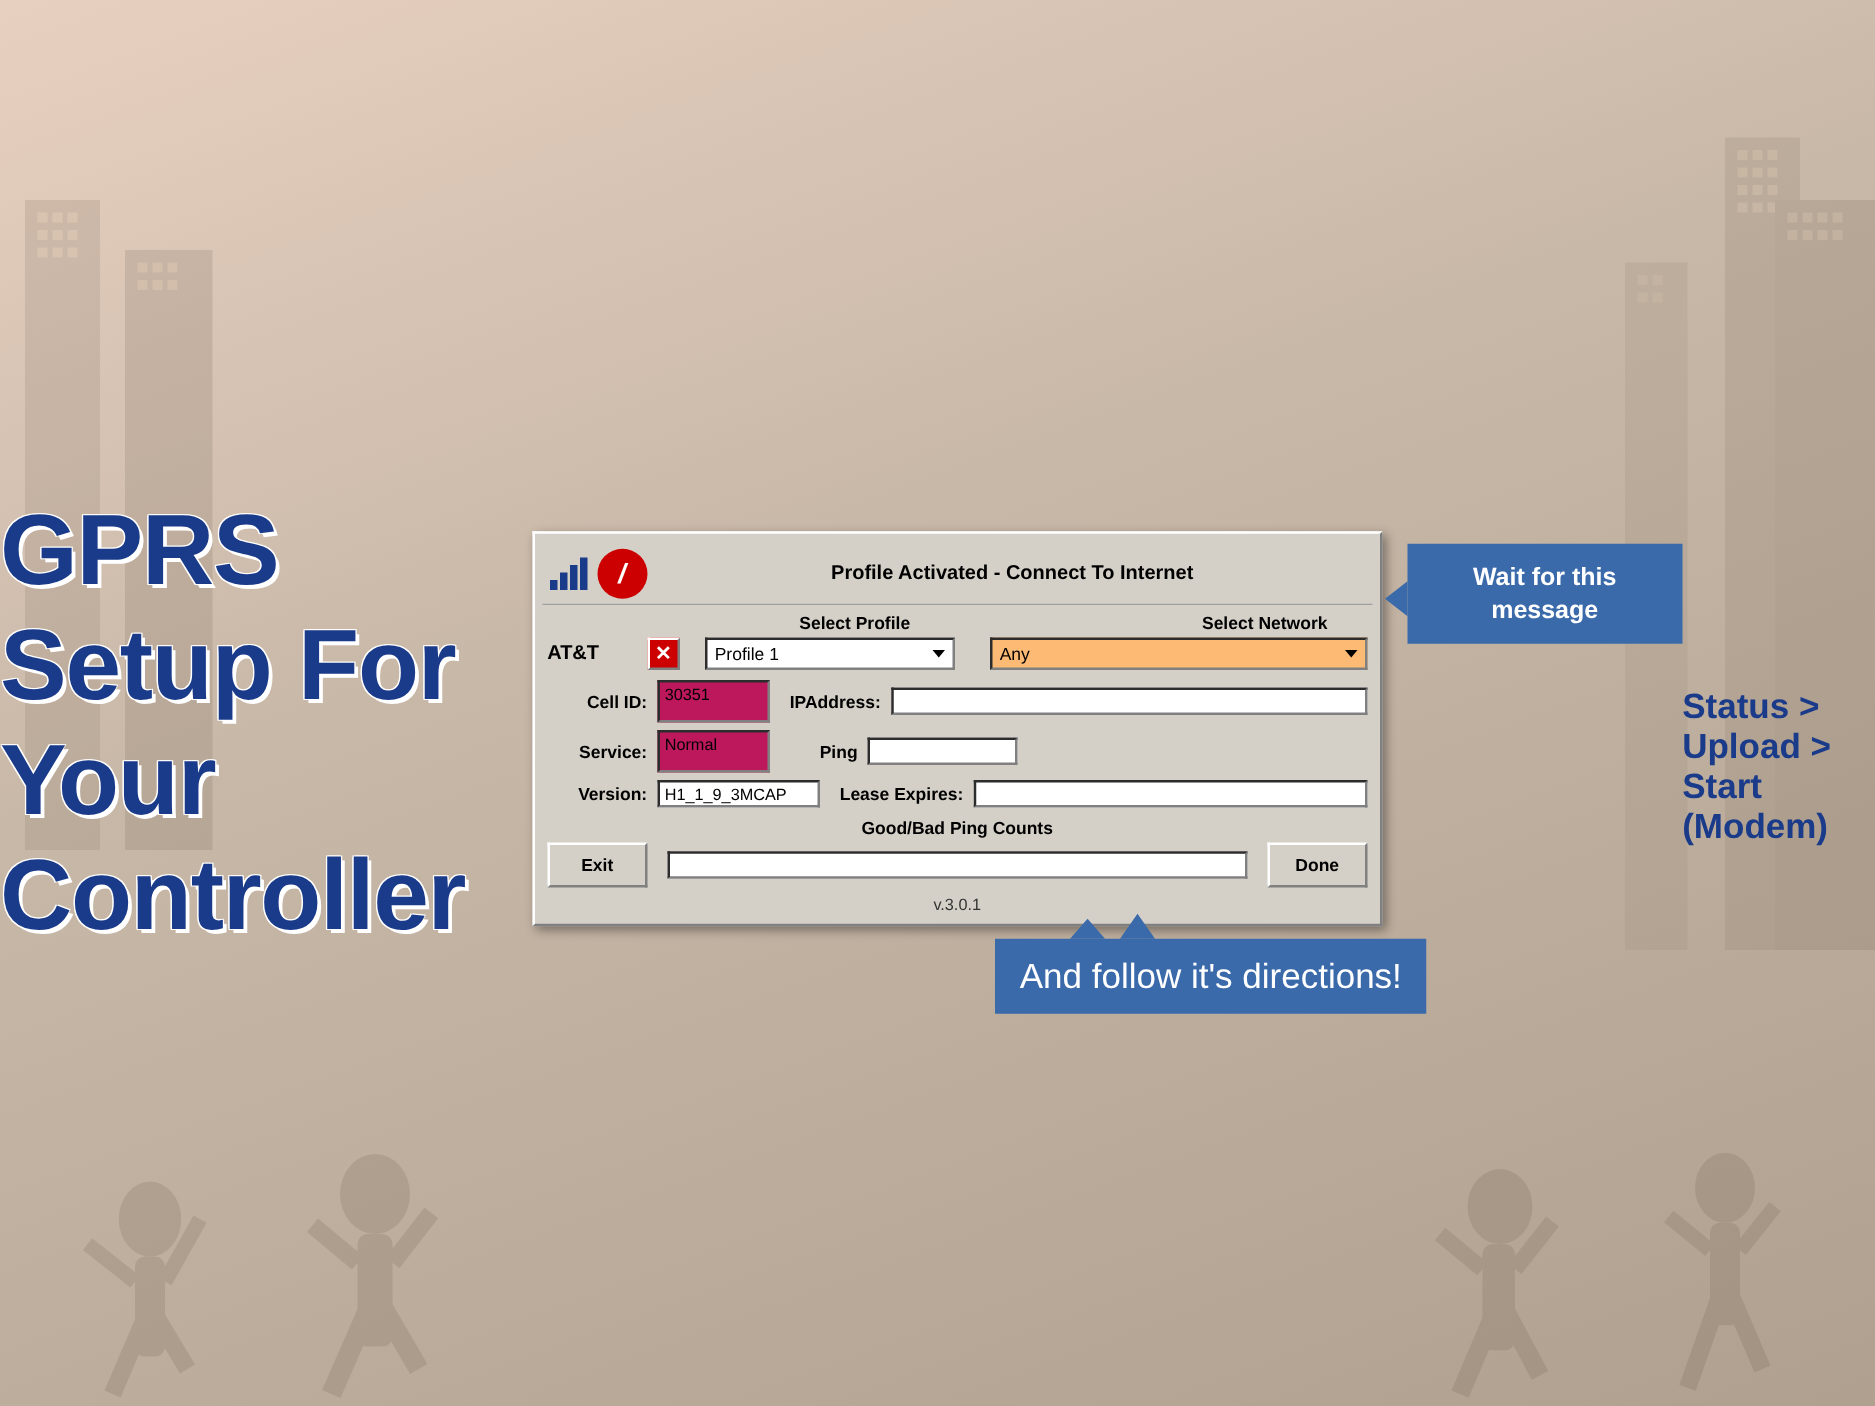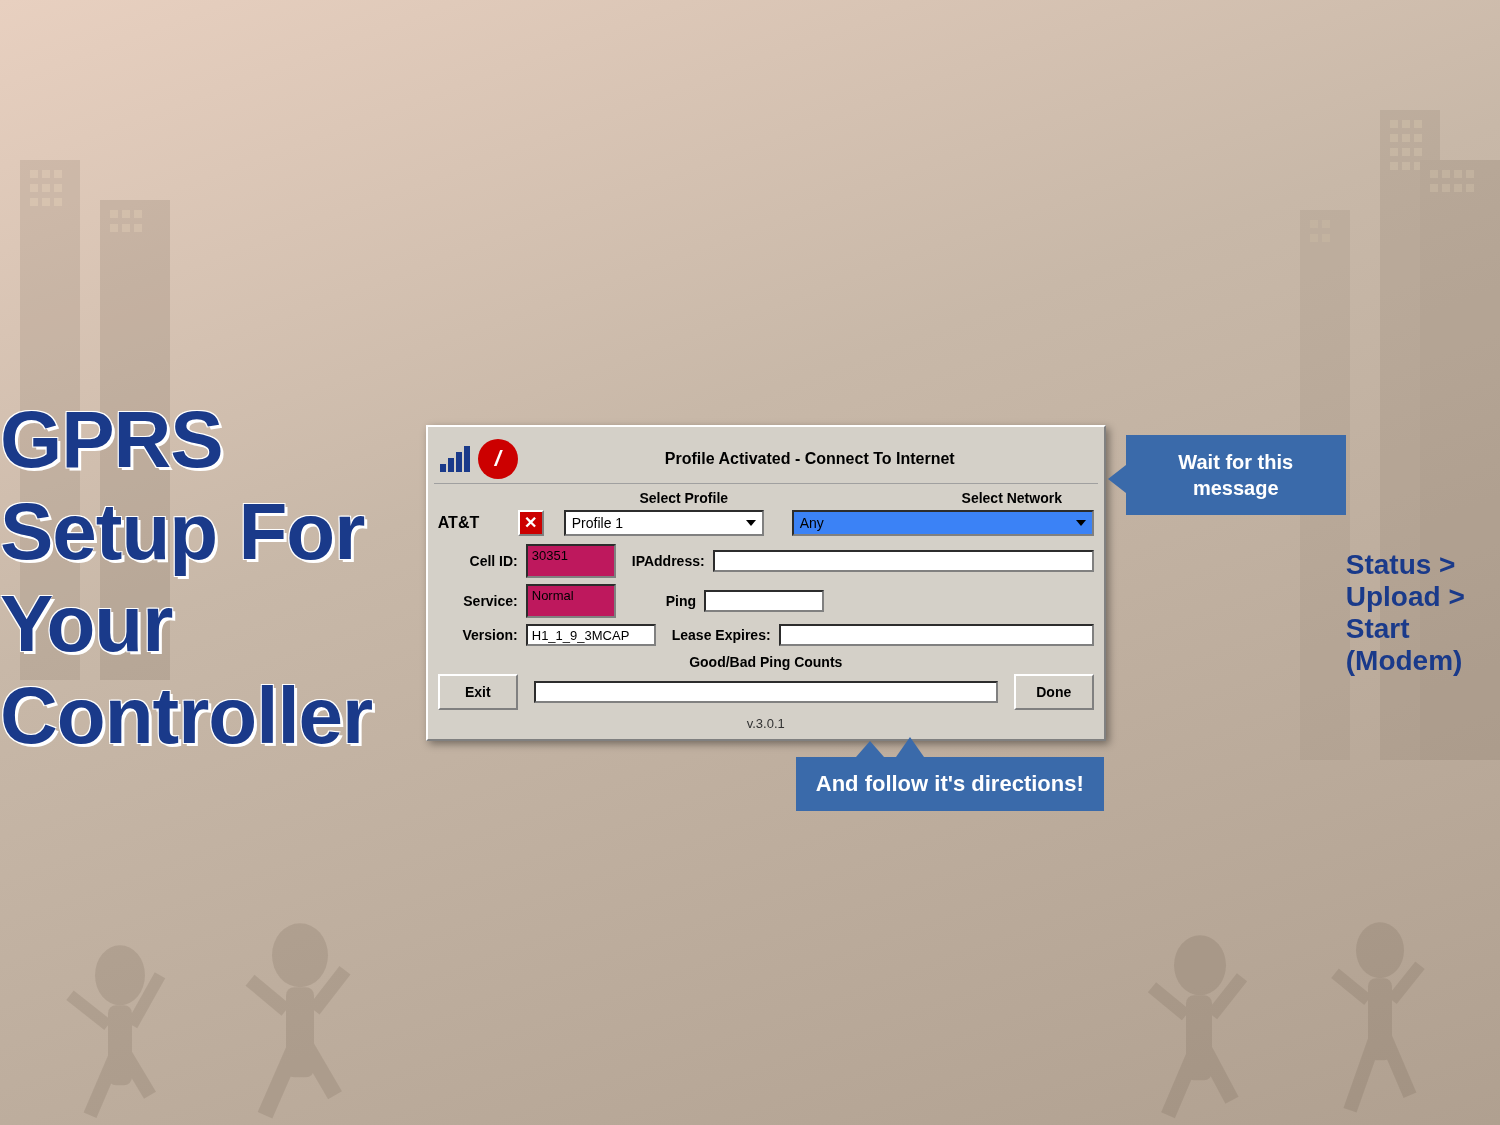--- a/index.html
+++ b/index.html
@@ -381,22 +381,22 @@
       border-bottom: 14px solid transparent;
       border-right: 18px solid #3a6aaa;
     }
 
     
     .tooltip-box {
       position: absolute;
       background: #3a6aaa;
       color: white;
       padding: 14px 20px;
-      font-size: 22px;
-      font-weight: bold;
+      font-size: 28px;
+      font-weight: normal;
       text-align: left;
       white-space: nowrap;
       z-index: 20;
     }
 
     .tooltip-box::before {
       content: '';
       position: absolute;
       top: -16px;
       left: 60px;
@@ -534,42 +534,42 @@
         <div style="text-align:center;font-size:14px;font-weight:bold;">Select Network</div>
       </div>
 
       <div class="att-row">
         <span class="att-label">AT&amp;T</span>
         <div class="x-button">✕</div>
         <div class="dropdown">
           <span>Profile 1</span>
           <span class="dropdown-arrow"></span>
         </div>
-        <div class="network-dropdown" style="display:flex;align-items:center;justify-content:space-between;background:#3b82f6;border:2px inset #808080;padding:3px 6px;font-size:14px;margin-left:8px;min-width:160px;">
+        <div class="network-dropdown" style="display:flex;align-items:center;justify-content:space-between;background:#fdba74;border:2px inset #808080;padding:3px 6px;font-size:14px;margin-left:8px;min-width:160px;">
           <span>Any</span>
           <span class="dropdown-arrow"></span>
         </div>
       </div>
 
 
       <div class="info-row">
         <span class="info-label">Cell ID:</span>
         <div class="info-field">
           <span>30351</span>
         </div>
         <span class="ip-label" style="margin-left:8px;font-size:14px;font-weight:bold;">IPAddress:</span>
         <div class="ip-field"></div>
       </div>
 
       <div class="info-row">
         <span class="info-label">Service:</span>
         <div class="info-field">
           <span>Normal</span>
         </div>
-        <span style="margin-left:18px;font-size:14px;font-weight:bold;padding-left:24px;">Ping</span>
+        <span style="margin-left:8px;font-size:14px;font-weight:bold;padding-left:24px;">Ping</span>
         <div class="ping-field"></div>
       </div>
 
       <div class="version-row">
         <span class="version-label">Version:</span>
         <div class="version-field">
           <span>H1_1_9_3MCAP</span>
         </div>
         <span class="lease-label" style="margin-left:8px;font-size:14px;font-weight:bold;">Lease Expires:</span>
         <div class="lease-field"></div>

